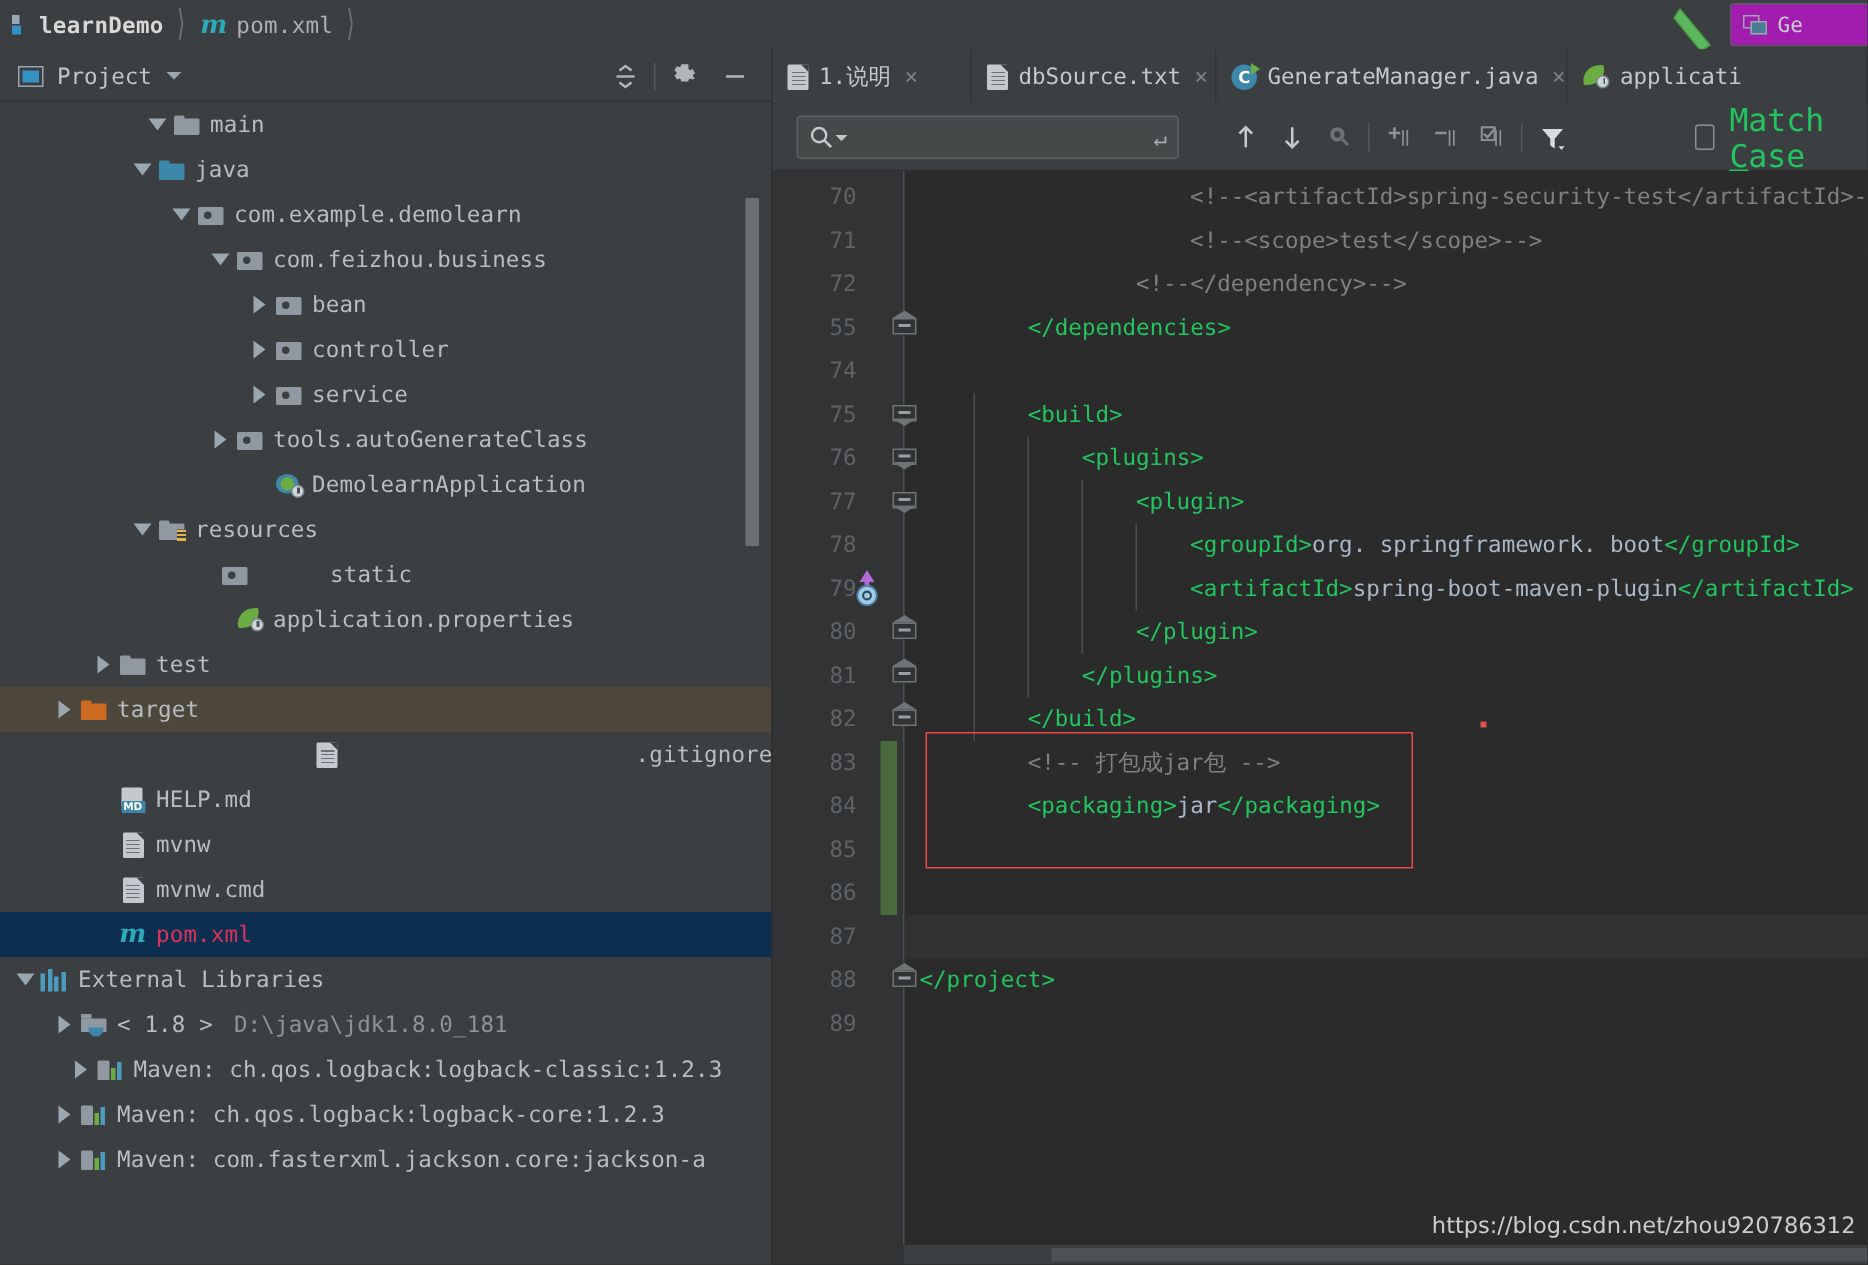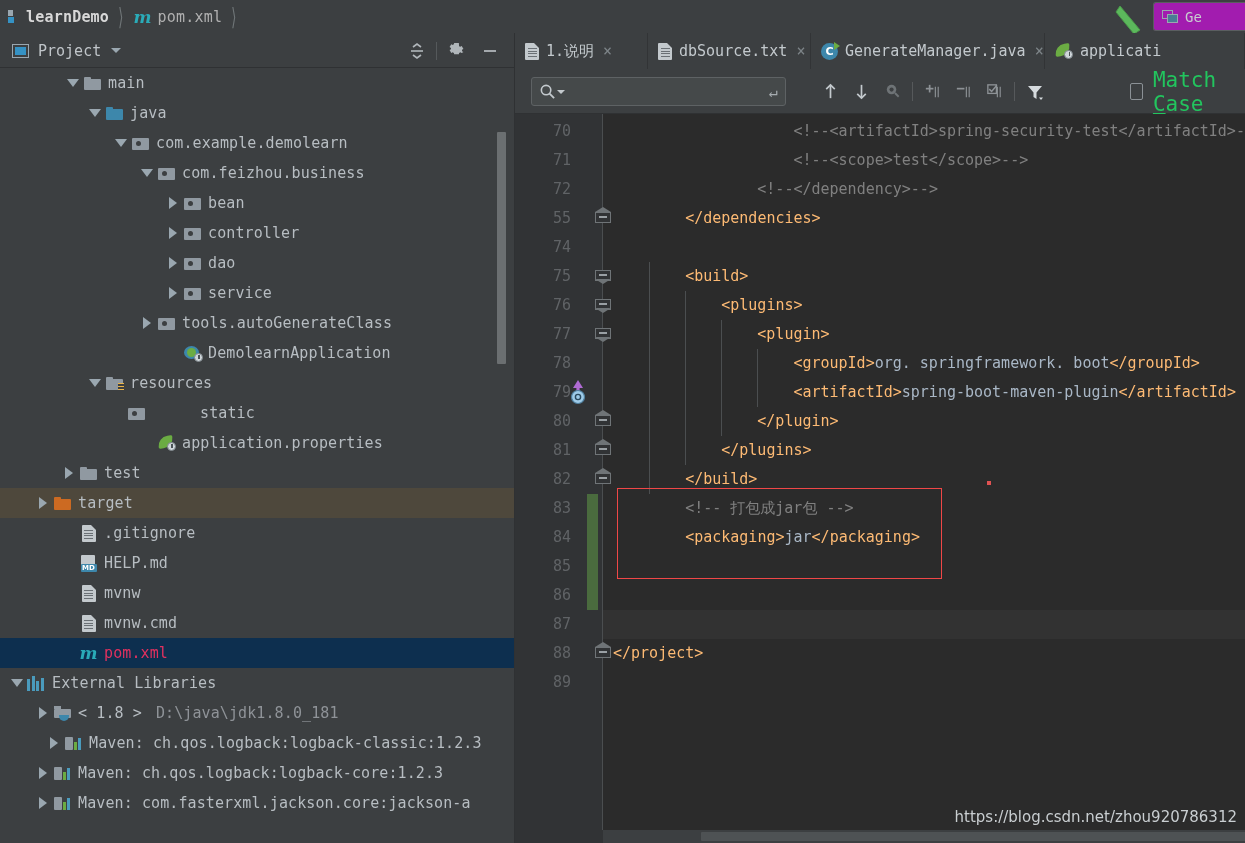--- a/index.html
+++ b/index.html
@@ -129,21 +129,21 @@
   .mc-lbl{margin-left:10px;color:#22c55e;font-family:"DejaVu Sans Mono","Liberation Mono",monospace;font-size:21px;}
   .mc-lbl u{text-decoration:underline;}
 
   .codearea{position:absolute;left:0;top:81px;width:730px;height:729px;background:#2b2b2b;overflow:hidden;}
   .gutter{position:absolute;left:0;top:0;width:88px;height:729px;background:#313335;}
 
   .lrow{position:absolute;left:0;width:730px;height:29px;}
   .lnum{position:absolute;left:14px;width:42px;text-align:right;height:29px;line-height:29px;color:#606366;font-family:"DejaVu Sans Mono","Liberation Mono",monospace;font-size:15px;}
   .codeline{position:absolute;left:88px;height:29px;line-height:29px;white-space:pre;font-family:"DejaVu Sans Mono","Liberation Mono",monospace;font-size:15px;}
   .caretline{position:absolute;left:88px;width:642px;height:29px;background:#323232;}
-  .tk-tag{color:#fdba74;margin-top:48px;}
+  .tk-tag{color:#22c55e;margin-top:48px;}
   .tk-text{color:#a9b7c6;}
   .tk-comment{color:#808080;}
 
   .foldline{position:absolute;left:87px;top:0;width:1px;height:729px;background:#4b4e50;}
   .foldmark{position:absolute;left:80px;width:16px;height:14px;}
   .foldmark .bx{position:absolute;left:0;top:0;width:16px;height:11px;border:1.4px solid #6f7477;box-sizing:border-box;background:#313335;}
   .foldmark .pt{position:absolute;left:0;top:9px;width:0;height:0;border-left:8px solid transparent;border-right:8px solid transparent;}
   .foldmark .mn{position:absolute;left:4px;top:4px;width:8px;height:1.5px;background:#9aa0a4;}
   .foldmark.up .pt{border-bottom:5px solid #6f7477;top:-5px;}
   .foldmark.dn .pt{border-top:5px solid #6f7477;}
@@ -217,21 +217,21 @@
         </div>
         <div class="hdr-btn">
           <svg width="18" height="18" viewBox="0 0 18 18">
             <line x1="3" y1="9" x2="15" y2="9" stroke="#b0b6ba" stroke-width="1.8"></line>
           </svg>
         </div>
       </div>
     </div>
 
     <div class="tree" id="tree">
-        <div class="row" style="padding-left: 64px;">
+        <div class="row" style="padding-left: 96px;">
           <span class="arw">
             <span class="t-down"></span>
           </span>
           <span class="icw">
             <span class="folder grey">
               <span class="tab"></span>
               <span class="bod"></span>
             </span>
           </span>
           <span class="nm">main</span>
@@ -288,32 +288,20 @@
           <span class="arw">
             <span class="t-right"></span>
           </span>
           <span class="icw">
             <span class="pkg">
               <span class="bod"></span>
               <span class="dot"></span>
             </span>
           </span>
           <span class="nm">controller</span>
-        </div>
-        <div class="row" style="padding-left: 164px;">
-          <span class="arw">
-            <span class="t-right"></span>
-          </span>
-          <span class="icw">
-            <span class="pkg">
-              <span class="bod"></span>
-              <span class="dot"></span>
-            </span>
-          </span>
-          <span class="nm">dao</span>
         </div>
         <div class="row" style="padding-left: 164px;">
           <span class="arw">
             <span class="t-right"></span>
           </span>
           <span class="icw">
             <span class="pkg">
               <span class="bod"></span>
               <span class="dot"></span>
             </span>
@@ -348,21 +336,21 @@
             <span class="t-down"></span>
           </span>
           <span class="icw">
             <span class="folder res">
               <span class="tab"></span>
               <span class="bod"></span>
             </span>
           </span>
           <span class="nm">resources</span>
         </div>
-        <div class="row" style="padding-left: 60px; gap: 48px;">
+        <div class="row" style="padding-left: 80px; gap: 48px;">
           <span class="arw"></span>
           <span class="icw">
             <span class="pkg">
               <span class="bod"></span>
               <span class="dot"></span>
             </span>
           </span>
           <span class="nm">static</span>
         </div>
         <div class="row" style="padding-left: 138px;">
@@ -392,21 +380,21 @@
             <span class="t-right"></span>
           </span>
           <span class="icw">
             <span class="folder orange">
               <span class="tab"></span>
               <span class="bod"></span>
             </span>
           </span>
           <span class="nm">target</span>
         </div>
-        <div class="row" style="padding-left: 60px;">
+        <div class="row" style=" justify-content: space-between;">
           <span class="arw"></span>
           <span class="icw">
             <span class="txtfile"></span>
           </span>
           <span class="nm">.gitignore</span>
         </div>
         <div class="row" style="padding-left: 60px;">
           <span class="arw"></span>
           <span class="icw">
             <span class="mdfile">

